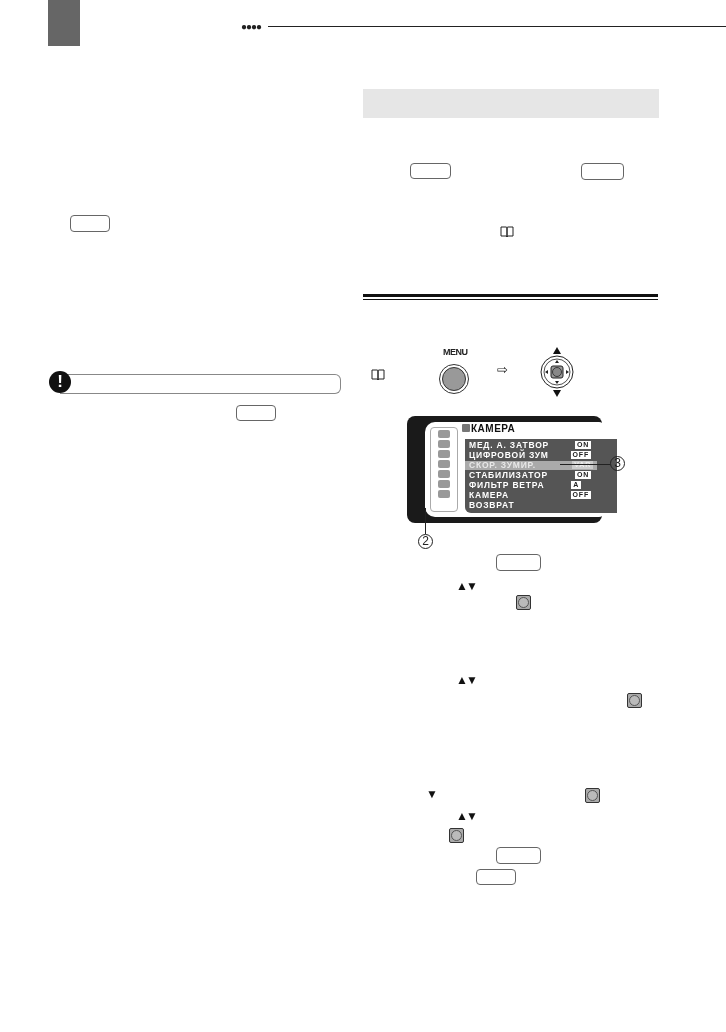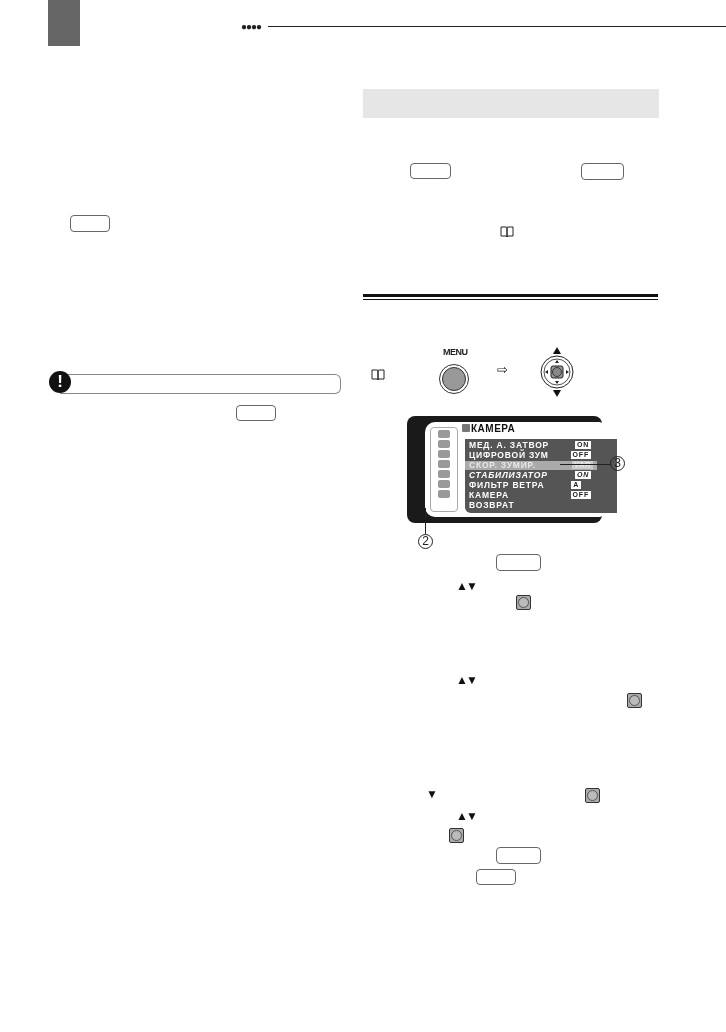--- a/index.html
+++ b/index.html
@@ -145,21 +145,21 @@
       <span class="ico"></span>
       <span class="ico"></span>
       <span class="ico"></span>
     </div>
     <div class="lcd-title-ico"></div>
     <div class="lcd-title">КАМЕРА</div>
     <div class="lcd-panel">
       <div class="lcd-row" style="top:2px;"><span>МЕД. А. ЗАТВОР</span><span class="lcd-val">ON</span></div>
       <div class="lcd-row" style="top:12px;"><span>ЦИФРОВОЙ ЗУМ</span><span class="lcd-val">OFF</span></div>
       <div class="lcd-row sel" style="top:22px;"><span>СКОР. ЗУМИР.</span><span class="lcd-val">VAR</span></div>
-      <div class="lcd-row" style="top:32px;font-style:italic;"><span>СТАБИЛИЗАТОР</span><span class="lcd-val">ON</span></div>
+      <div class="lcd-row" style="top:32px;"><span>СТАБИЛИЗАТОР</span><span class="lcd-val">ON</span></div>
       <div class="lcd-row" style="top:42px;"><span>ФИЛЬТР ВЕТРА</span><span class="lcd-val" style="right:14px;">A</span></div>
       <div class="lcd-row" style="top:52px;"><span>КАМЕРА</span><span class="lcd-val">OFF</span></div>
       <div class="lcd-row" style="top:62px;"><span>ВОЗВРАТ</span></div>
     </div>
   </div>
 </div>
 
 <div class="abs callout-line-h" style="left:560px; top:464px; width:50px;"></div>
 <div class="abs callout" style="left:610px; top:456px;">3</div>
 <div class="abs callout-line-v" style="left:425px; top:508px; height:26px;"></div>

